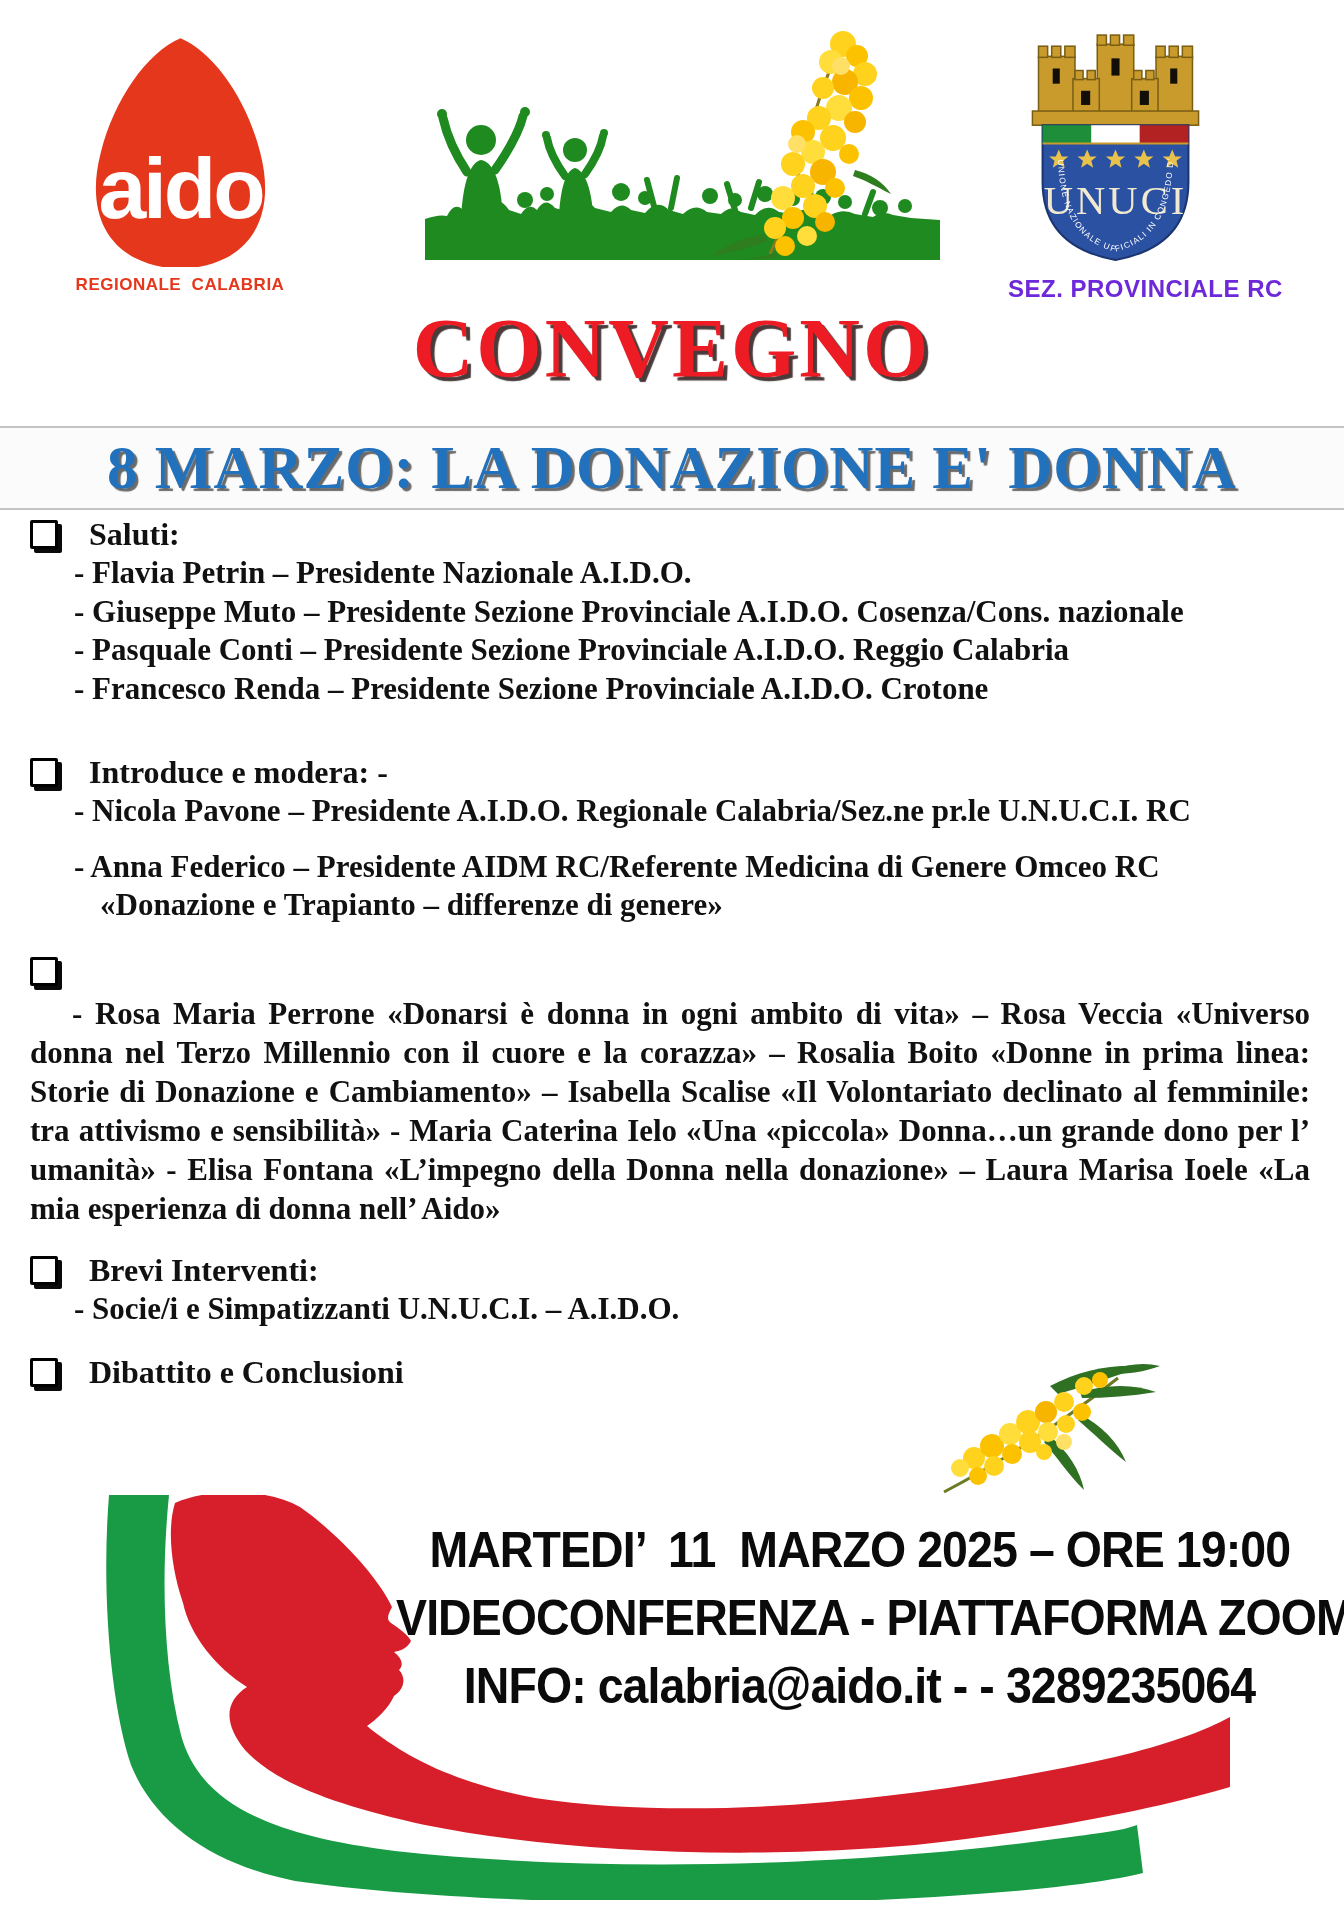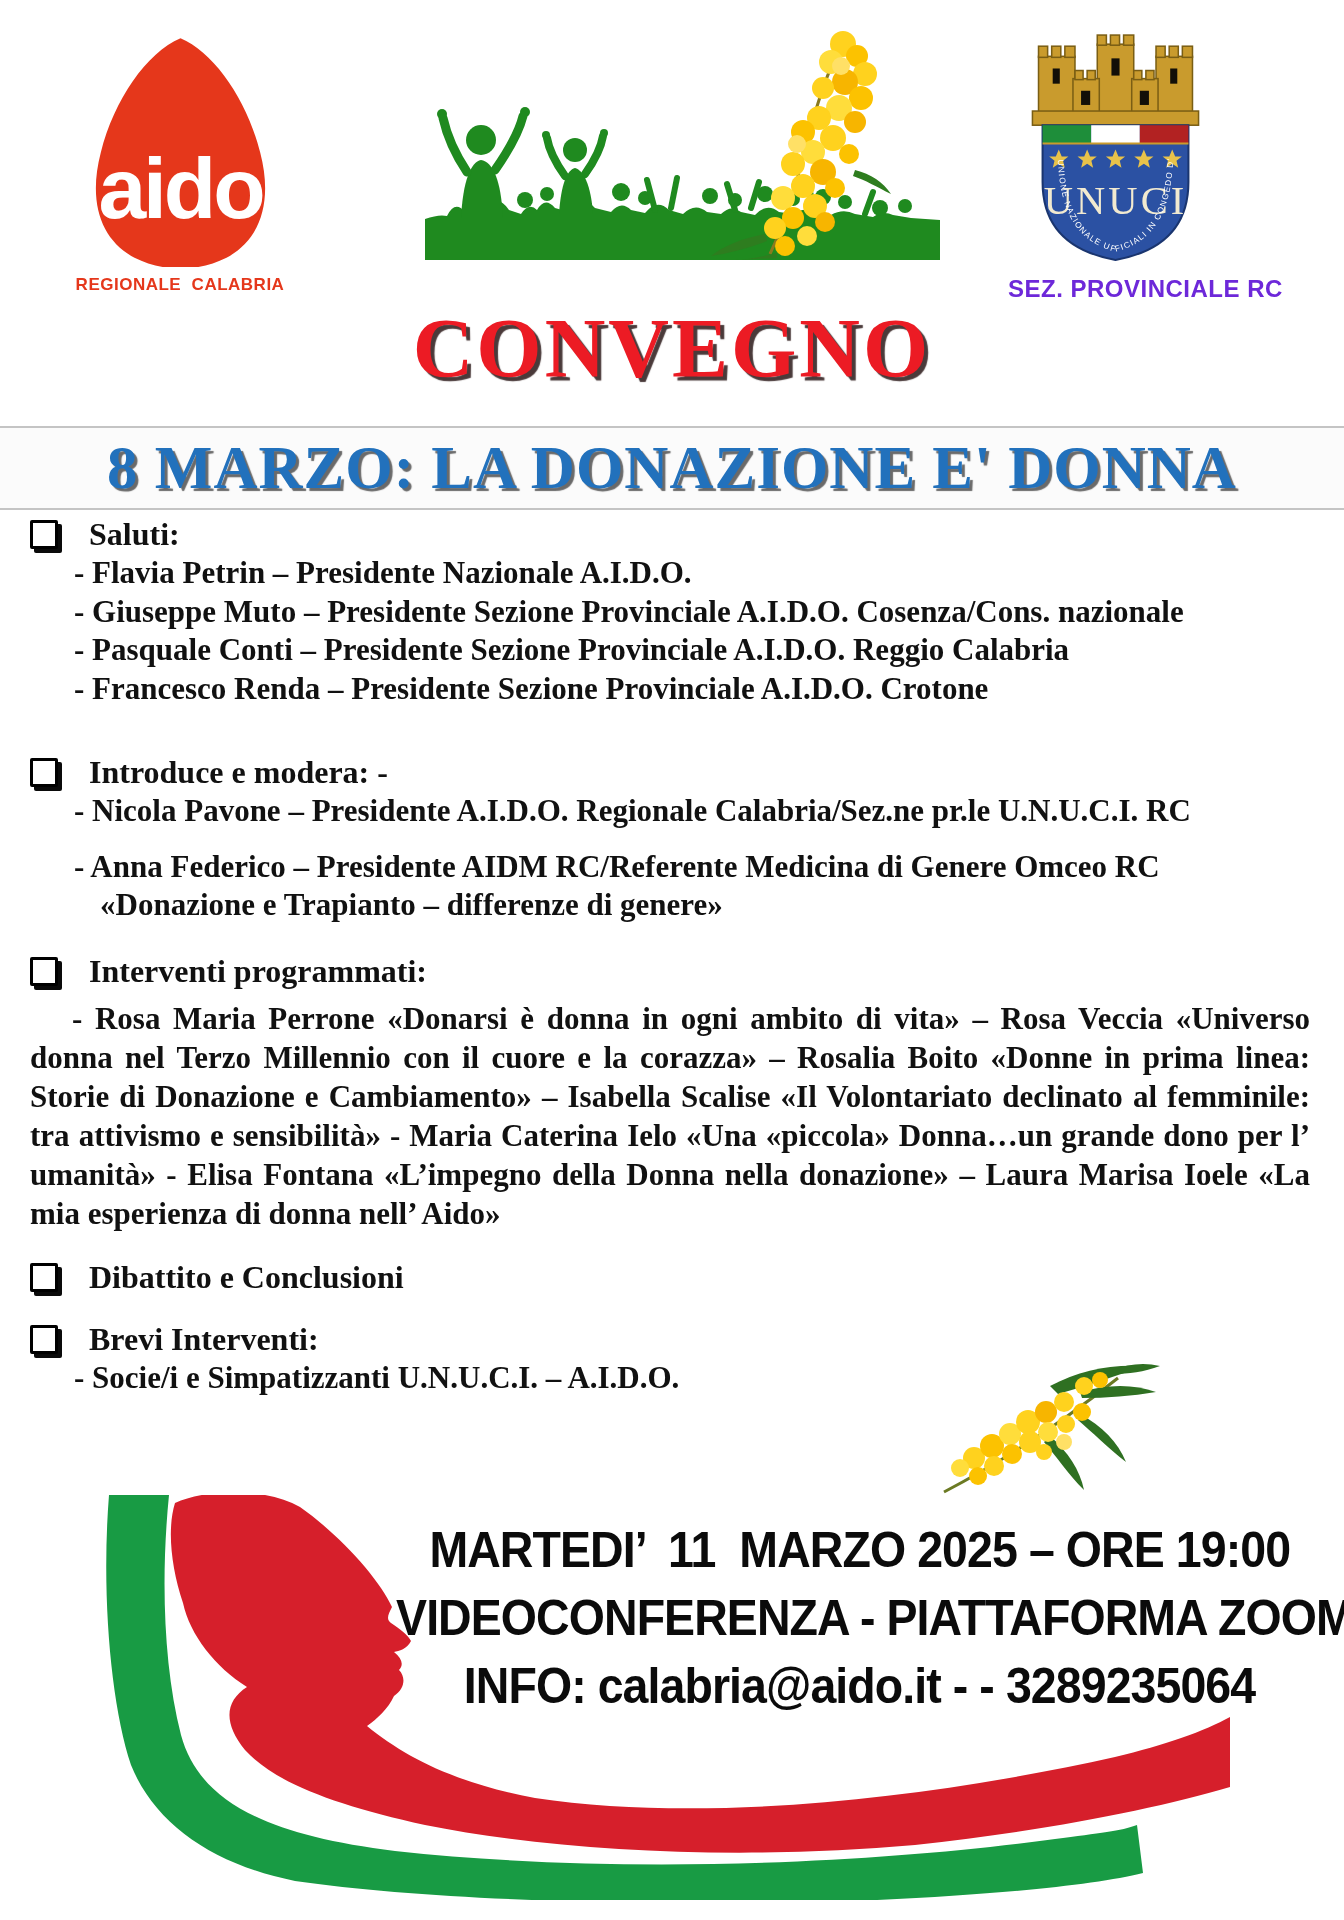--- a/index.html
+++ b/index.html
@@ -226,39 +226,38 @@
     <div class="sec sec3">
       <div class="items">
         <div>- Anna Federico – Presidente AIDM RC/Referente Medicina di Genere Omceo RC</div>
       </div>
       <div class="quote-line">«Donazione e Trapianto – differenze di genere»</div>
     </div>
 
     <div class="sec sec4">
       <div class="sec-head">
         <span class="bullet"></span>
-        <span>Interventi programmati:</span>
       </div>
       <p id="speakers-para">- Rosa Maria Perrone «Donarsi è donna in ogni ambito di vita» – Rosa Veccia «Universo donna nel Terzo Millennio con il cuore e la corazza» – Rosalia Boito «Donne in prima linea: Storie di Donazione e Cambiamento» – Isabella Scalise «Il Volontariato declinato al femminile: tra attivismo e sensibilità» - Maria Caterina Ielo «Una «piccola» Donna…un grande dono per l’ umanità» - Elisa Fontana «L’impegno della Donna nella donazione» – Laura Marisa Ioele «La mia esperienza di donna nell’ Aido»</p>
-    </div>
-
-    <div class="sec sec6">
-      <div class="sec-head">
-        <span class="bullet"></span>
-        <span>Dibattito e Conclusioni</span>
-      </div>
     </div>
 
     <div class="sec sec5">
       <div class="sec-head">
         <span class="bullet"></span>
         <span>Brevi Interventi:</span>
       </div>
       <div class="items">
         <div>-  Socie/i e Simpatizzanti U.N.U.C.I. – A.I.D.O.</div>
+      </div>
+    </div>
+
+    <div class="sec sec6">
+      <div class="sec-head">
+        <span class="bullet"></span>
+        <span>Dibattito e Conclusioni</span>
       </div>
     </div>
 
   </div>
 
   <svg id="mimosa-sprig" viewBox="0 0 240 170">
     <path d="M14,152 C60,128 120,92 188,38" stroke="#6b7a23" stroke-width="3" fill="none"></path>
     <g fill="#2f7022">
       <path d="M120,46 C150,30 180,24 214,26 C186,36 156,46 128,54 Z"></path>
       <path d="M150,52 C178,44 204,44 226,52 C202,56 176,58 152,58 Z"></path>

